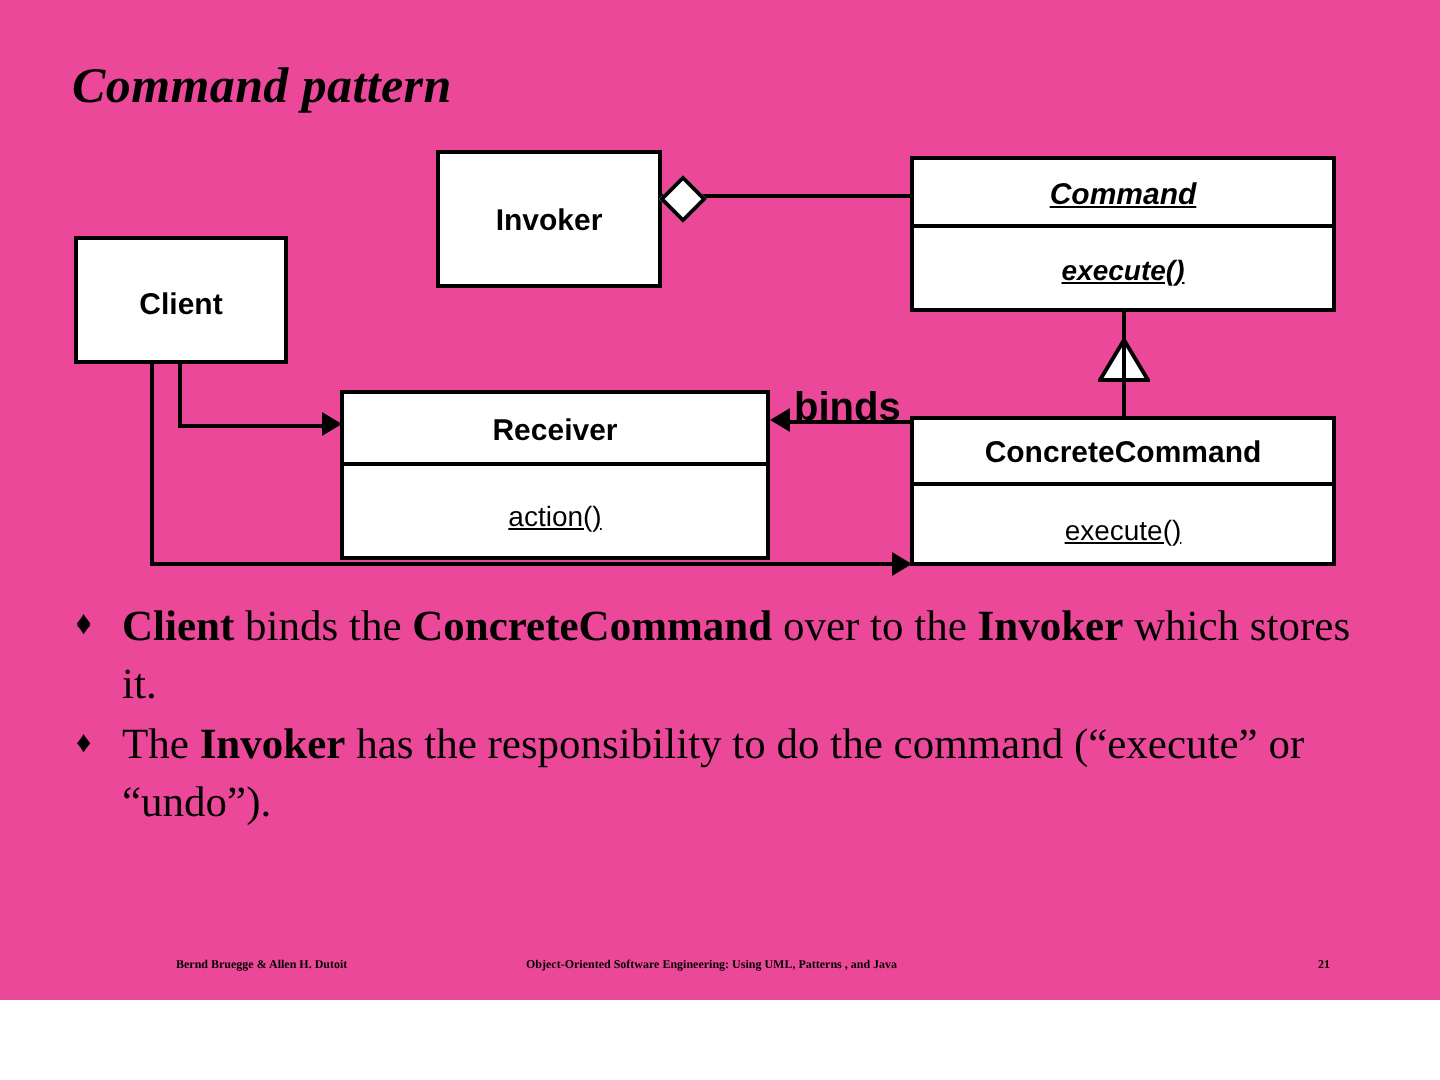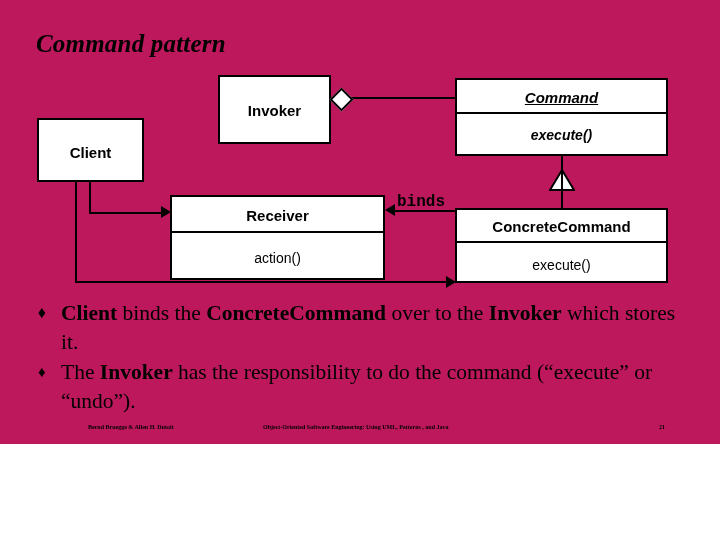--- a/index.html
+++ b/index.html
@@ -3,22 +3,22 @@
 <meta charset="utf-8">
 <style>
   html, body {
     margin: 0;
     padding: 0;
     background: #ffffff;
   }
   #slide {
     position: relative;
     width: 720px;
-    height: 444px;
-    background: #be185d;
+    height: 500px;
+    background: #ec4899;
     overflow: hidden;
     font-family: "Liberation Serif", "DejaVu Serif", serif;
     color: #000000;
   }
 
   
   #title {
     position: absolute;
     left: 36px;
     top: 30px;
@@ -54,20 +54,21 @@
     white-space: nowrap;
   }
   .uml-name.abstract {
     font-style: italic;
   }
   .uml-op {
     font-size: 14px;
     text-align: center;
     line-height: 1;
     white-space: nowrap;
+    text-decoration: underline;
   }
   .uml-op.abstract {
     font-style: italic;
     font-weight: bold;
   }
   .divider {
     position: absolute;
     left: 0;
     right: 0;
     height: 0;
@@ -114,22 +115,22 @@
     z-index: 1;
   }
   .vline {
     position: absolute;
     width: 0;
     border-left: 2px solid #000000;
     z-index: 1;
   }
   .conn-label {
     position: absolute;
-    font-family: Liberation Mono, monospace;
-    font-size: 16px;
+    font-family: Liberation Sans, sans-serif;
+    font-size: 20px;
     font-weight: bold;
     white-space: nowrap;
     z-index: 4;
   }
   
   .diamond {
     position: absolute;
     width: 13px;
     height: 13px;
     background: #ffffff;

